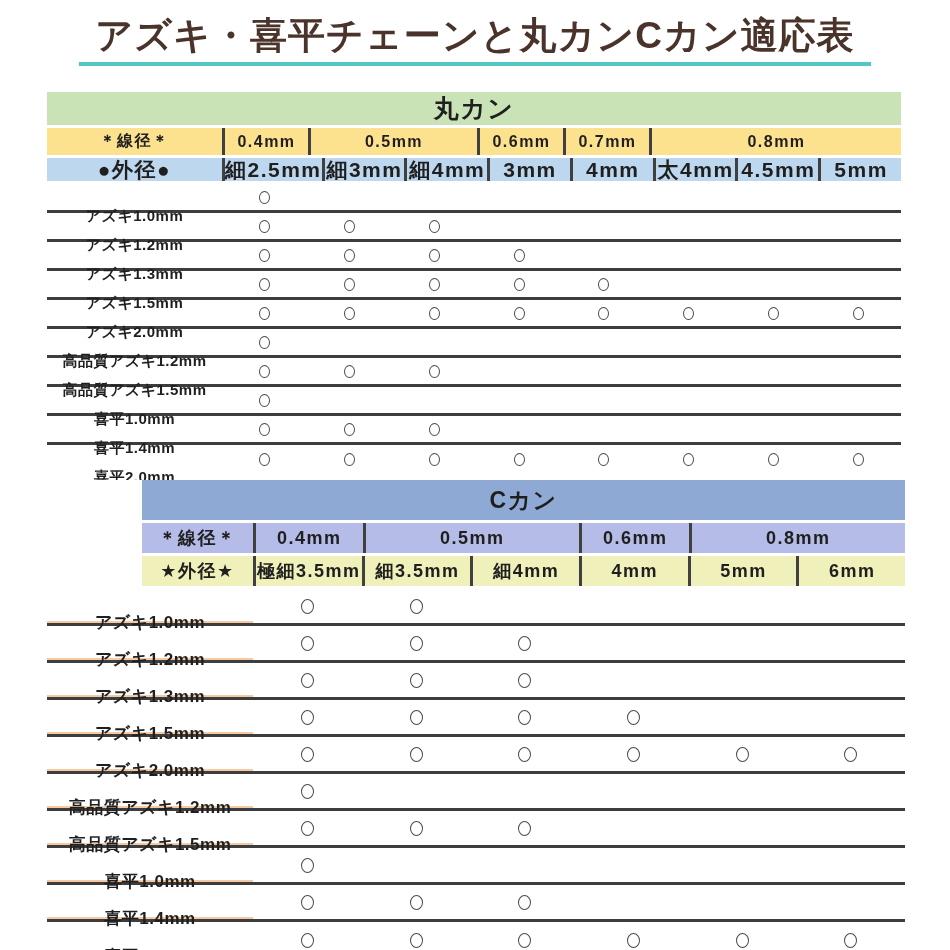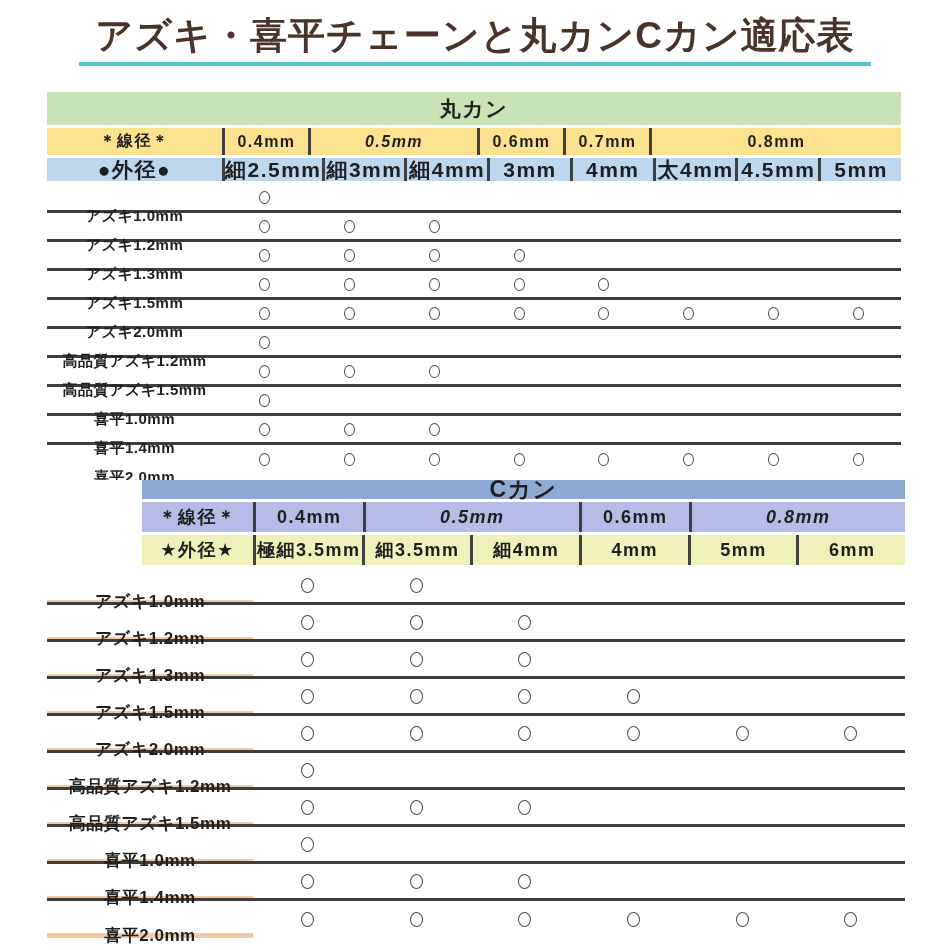--- a/index.html
+++ b/index.html
@@ -37,33 +37,33 @@
   .t2{width:858px;margin-top:6px;}
 
   .hrow{display:flex;margin-bottom:3px;}
   .hcell{
     display:flex;align-items:center;justify-content:center;
     letter-spacing:1.5px;white-space:nowrap;
   }
   .hcell + .hcell{border-left:3px solid #404040;}
   .spacer{background:#ffffff;}
 
-  .t1 .r-title .hcell{height:33px;font-size:21px;background:var(--maru-header-bg);text-align:center;}
+  .t1 .r-title .hcell{height:33px;font-size:25px;background:var(--maru-header-bg);text-align:center;}
   .t1 .r-wire  .hcell{height:27px;font-size:16px;background:var(--maru-wire-bg);}
   .t1 .r-od    .hcell{height:23px;font-size:21px;background:var(--maru-od-bg);}
   .t1 .labelw{width:175px;flex:0 0 175px;}
 
-  .t2 .r-title .hcell{height:19px;font-size:23px;background:var(--c-header-bg);}
+  .t2 .r-title .hcell{height:40px;font-size:23px;background:var(--c-header-bg);}
   .t2 .r-wire  .hcell{height:30px;font-size:18px;background:var(--c-wire-bg);}
   .t2 .r-od    .hcell{height:30px;font-size:18px;background:var(--c-od-bg);text-align:center;}
   .t2 .spacer{width:95px;flex:0 0 95px;border-left:none;}
   .t2 .labelw{width:111px;flex:0 0 111px;}
 
   .flex1{flex:1 1 0;}
-  .flex2{flex:2 1 0;font-style:italic;}
+  .flex2{flex:2 1 0;}
   .flex3{flex:3 1 0;}
 
   .brow{display:flex;border-bottom:3px solid var(--row-divider);}
   .brow:last-child{border-bottom:none;}
   .t1 .brow{height:29px;}
   .t2 .brow{height:37px;}
   .blabel{
     display:flex;align-items:center;justify-content:center;
     letter-spacing:0.5px;white-space:nowrap;margin-top:32px;
   }

